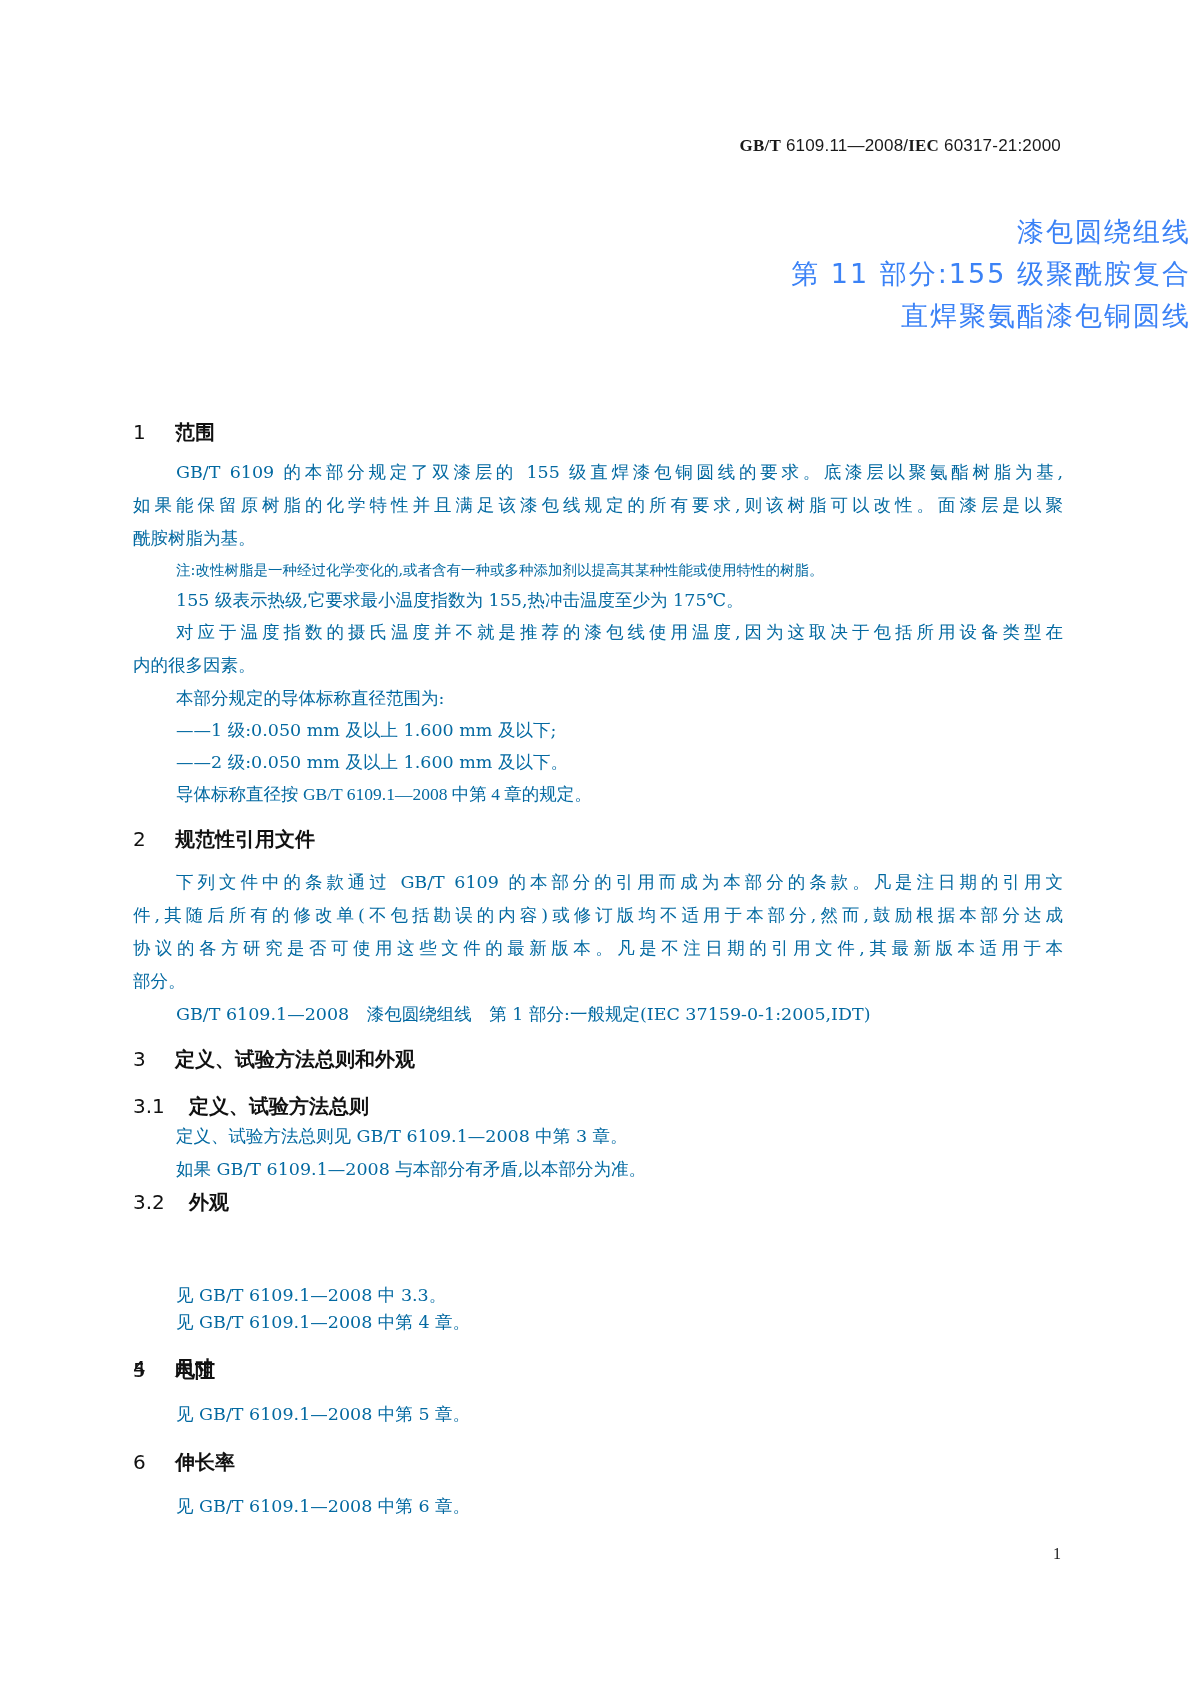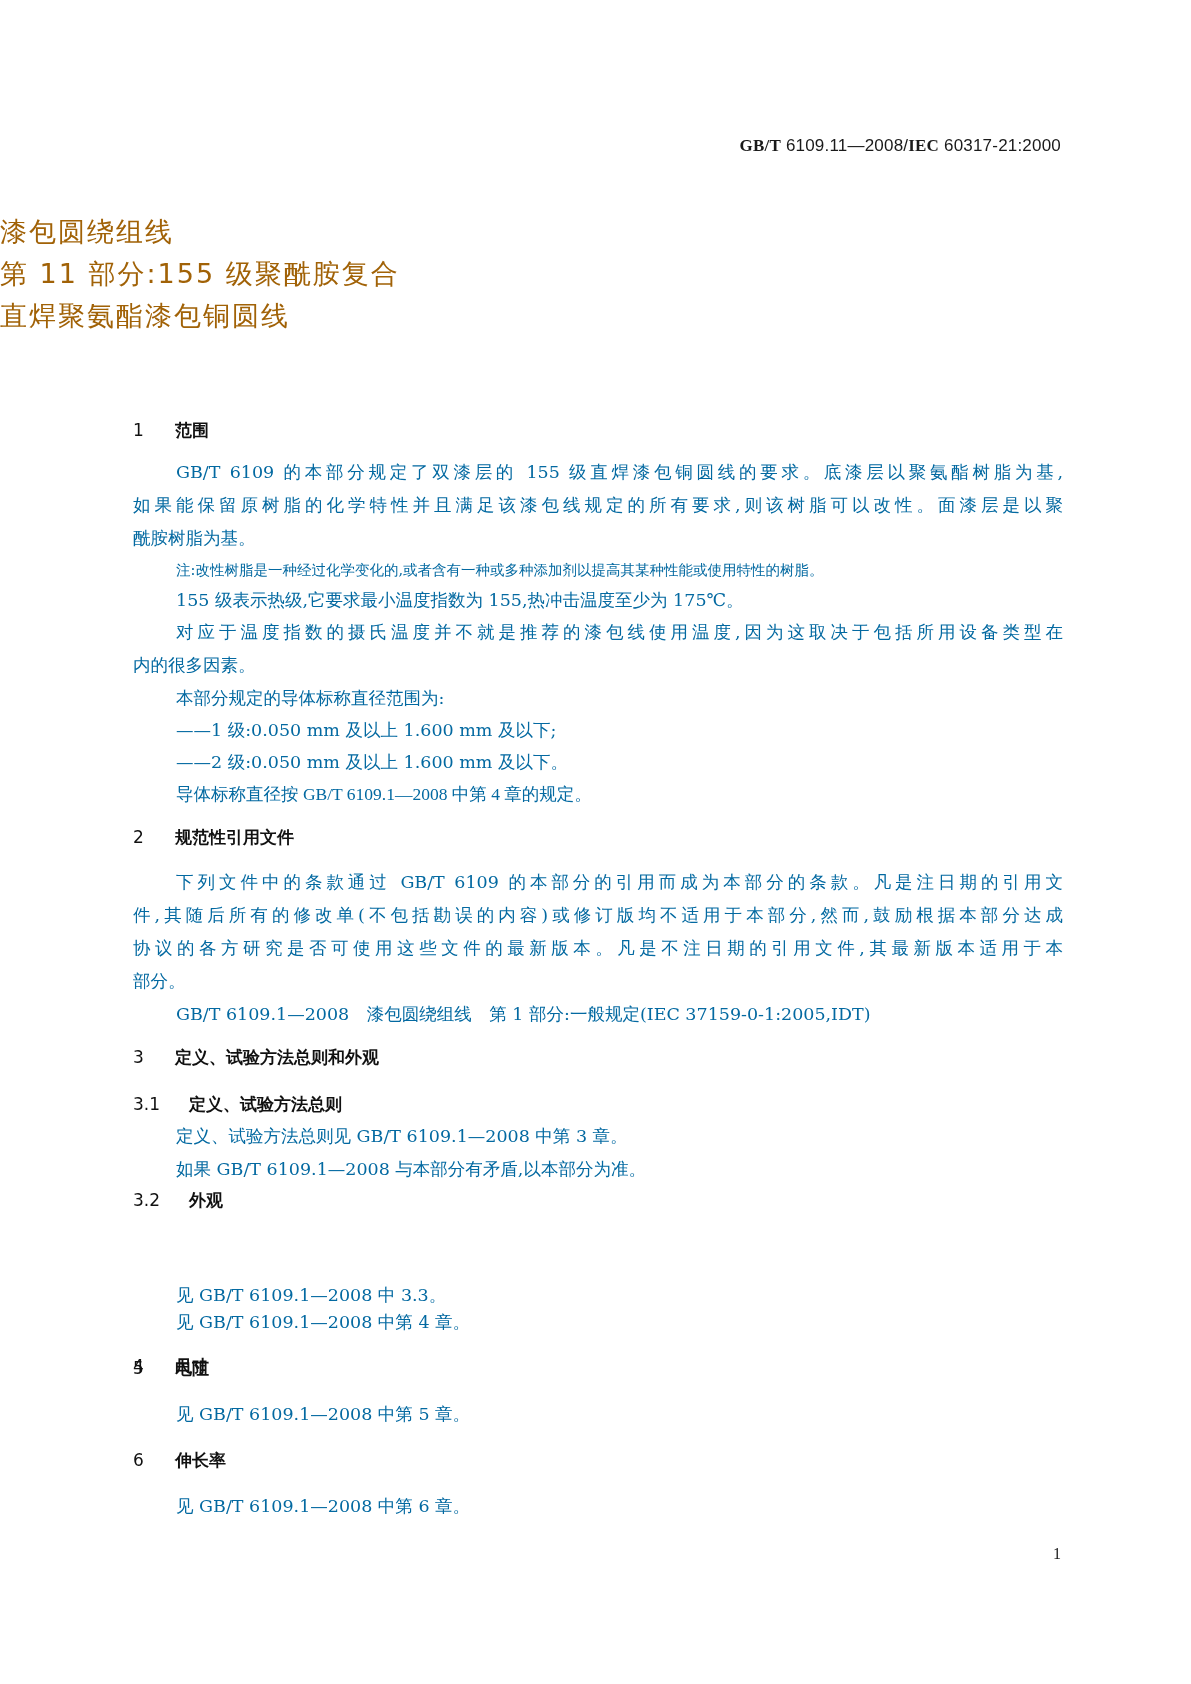--- a/index.html
+++ b/index.html
@@ -20,30 +20,30 @@
       right: 130px;
       top: 124px;
       font-size: 17px;
       font-family: "Liberation Sans", "DejaVu Sans", sans-serif;
       letter-spacing: 0.2px;
       margin-top: 12px;
     }
     .std-code .b { font-family: "Liberation Serif", serif; font-weight: bold; }
     .title-line {
       left: 0; width: 1191px;
-      text-align: left;
+      text-align: right;
       font-family: "DejaVu Sans", "Liberation Sans", sans-serif;
       font-size: 27px;
       letter-spacing: 2px;
-      color: #a16207;
+      color: #3b82f6;
     }
     .h1 {
       left: 133px;
       font-family: "DejaVu Sans", "Liberation Sans", sans-serif;
-      font-size: 17px;
+      font-size: 20px;
       font-weight: bold;
       color: #111;
     }
     .h1 .num { display: inline-block; width: 42px; font-weight: normal; }
     .h2 .num { width: 56px; }
     .p {
       font-family: "DejaVu Serif", "Liberation Serif", serif;
       font-size: 17.5px;
       color: #0369a1;
     }

